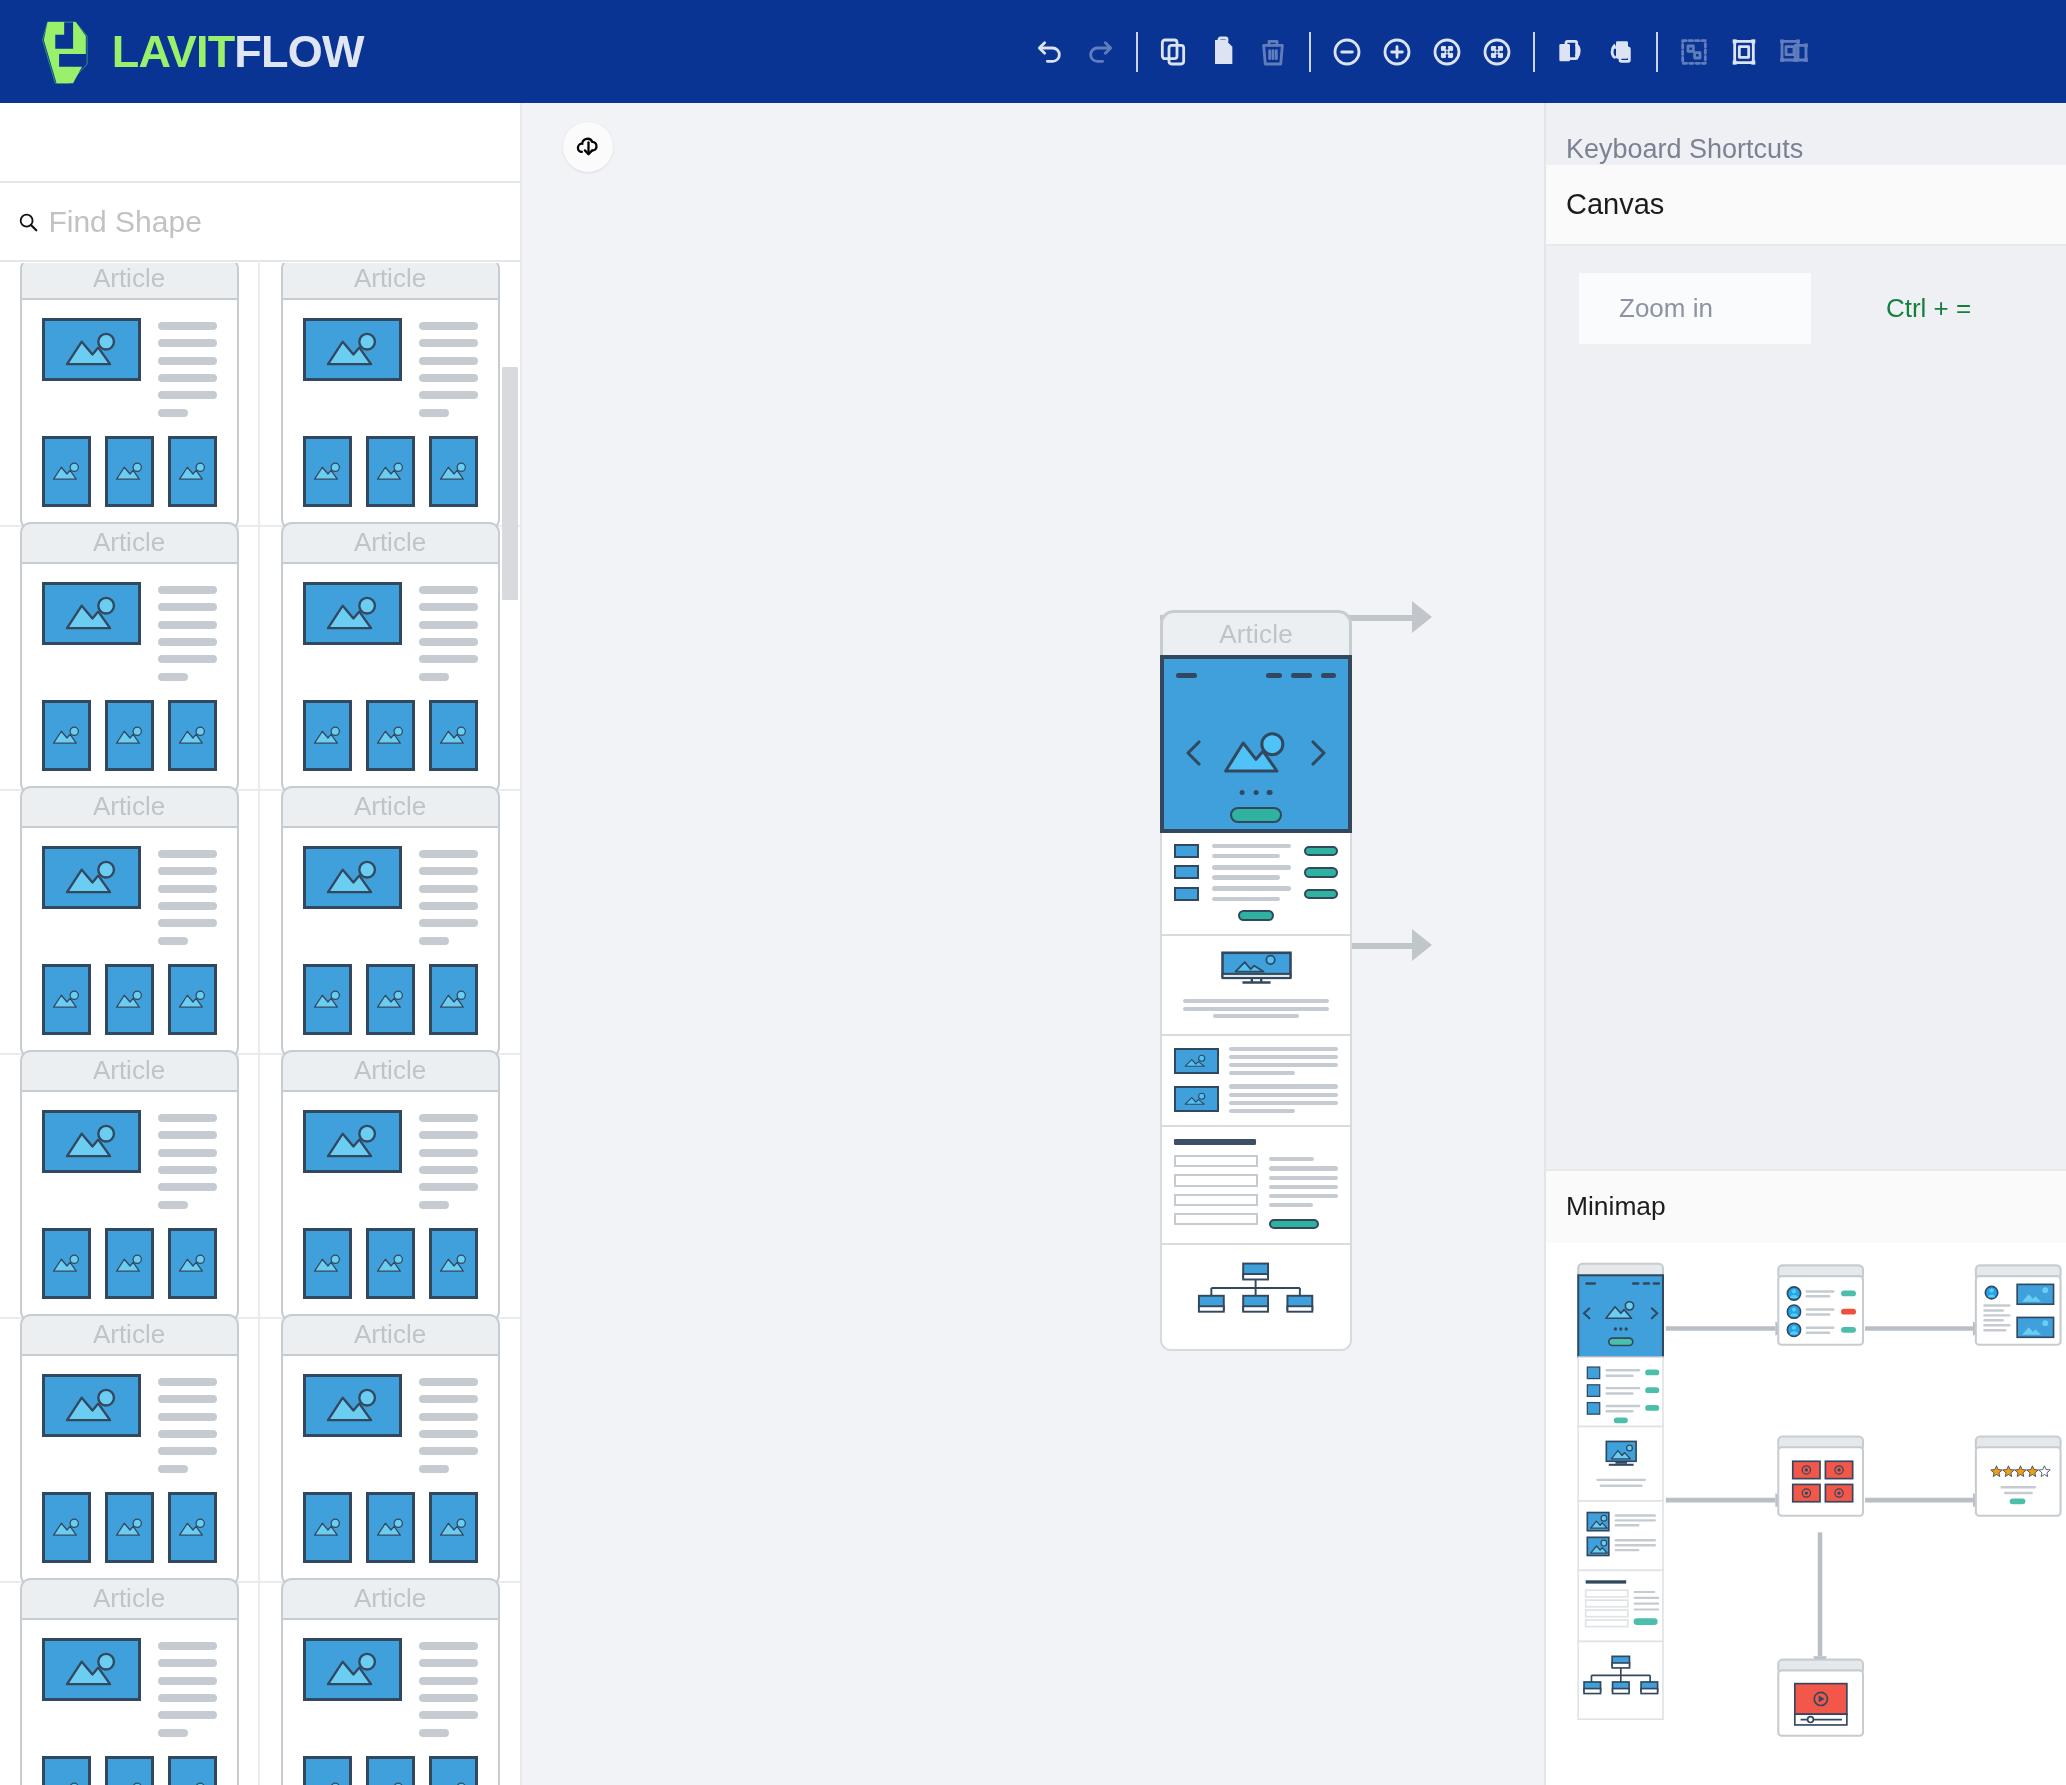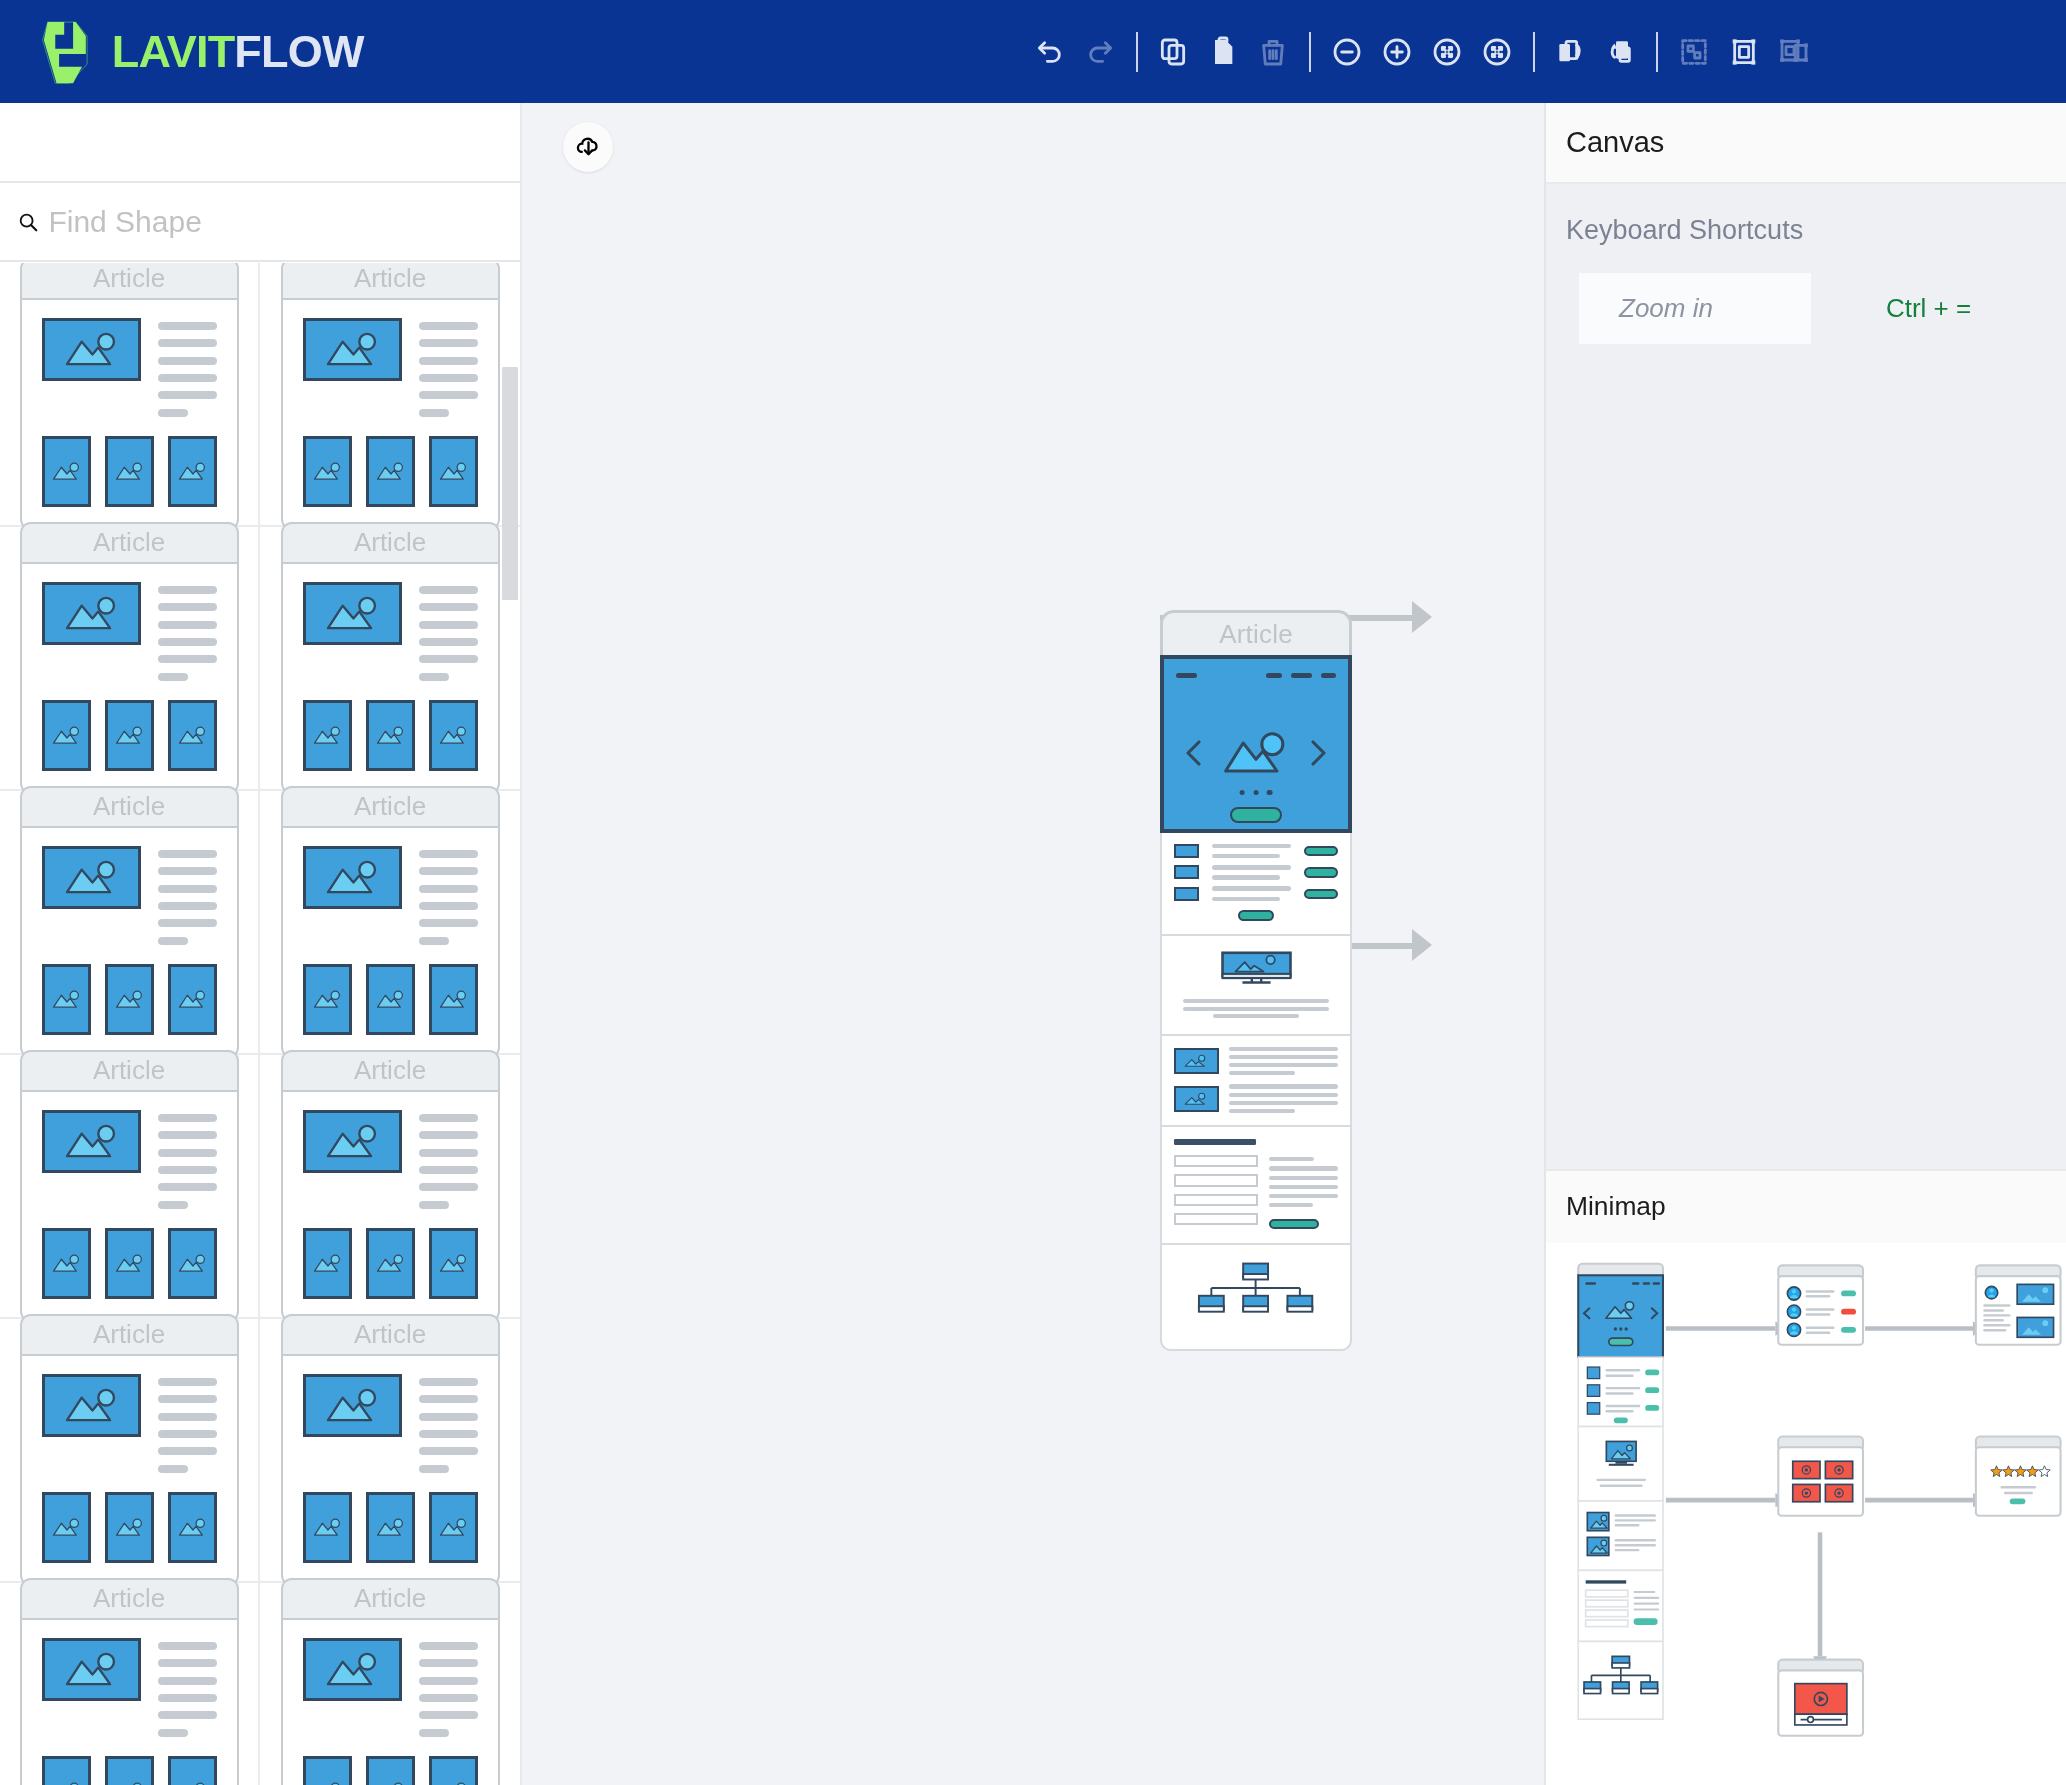--- a/index.html
+++ b/index.html
@@ -128,21 +128,21 @@
   #rp-head{
     height:81px; background:#fafafa; border-bottom:2.1px solid #e7e9ed;
     display:flex; align-items:center; padding-left:20px;
     font-size:29px; color:#1c1c1c;
   }
   #rp-sub{ padding:31px 0 0 20px; font-size:27px; color:#7c8293; }
   #shortcuts{ margin:27px 20px 0 33px; }
   .sc-row{ display:flex; height:71px; }
   .sc-row .k{
     width:232px; background:#fafbfc; display:flex; align-items:center;
-    padding-left:40px; font-size:26px; color:#8d93a3;font-style:italic;
+    padding-left:40px; font-size:26px; color:#8d93a3;
   }
   .sc-row .v{
     flex:1; display:flex; align-items:center; justify-content:center;
     font-size:26px; color:#15803d;
   }
   #edit-flow{
     margin:50px 20px 0 33px; height:76px; background:#fafbfc;
     display:flex; align-items:center; justify-content:center;
     font-size:26.4px; color:#7c8293; cursor:pointer;
   }
@@ -967,22 +967,22 @@
         <rect x="138" y="114" width="64" height="14" fill="#fff" stroke="#32485e" stroke-width="5"></rect>
         <rect x="252" y="87" width="64" height="36" fill="#3fa0db" stroke="#32485e" stroke-width="5"></rect>
         <rect x="252" y="114" width="64" height="14" fill="#fff" stroke="#32485e" stroke-width="5"></rect>
       </svg>
     </div>
   </div>
 
 </div>
 
 <div id="rightpanel">
+  <div id="rp-sub">Keyboard Shortcuts</div>
   <div id="rp-head">Canvas</div>
-  <div id="rp-sub">Keyboard Shortcuts</div>
   <div id="shortcuts">
     <div class="sc-row">
       <div class="k">Zoom in</div>
       <div class="v">Ctrl + =</div>
     </div>
     <div class="sc-row">
     </div>
   </div>
 
   <div id="minimap-panel">

